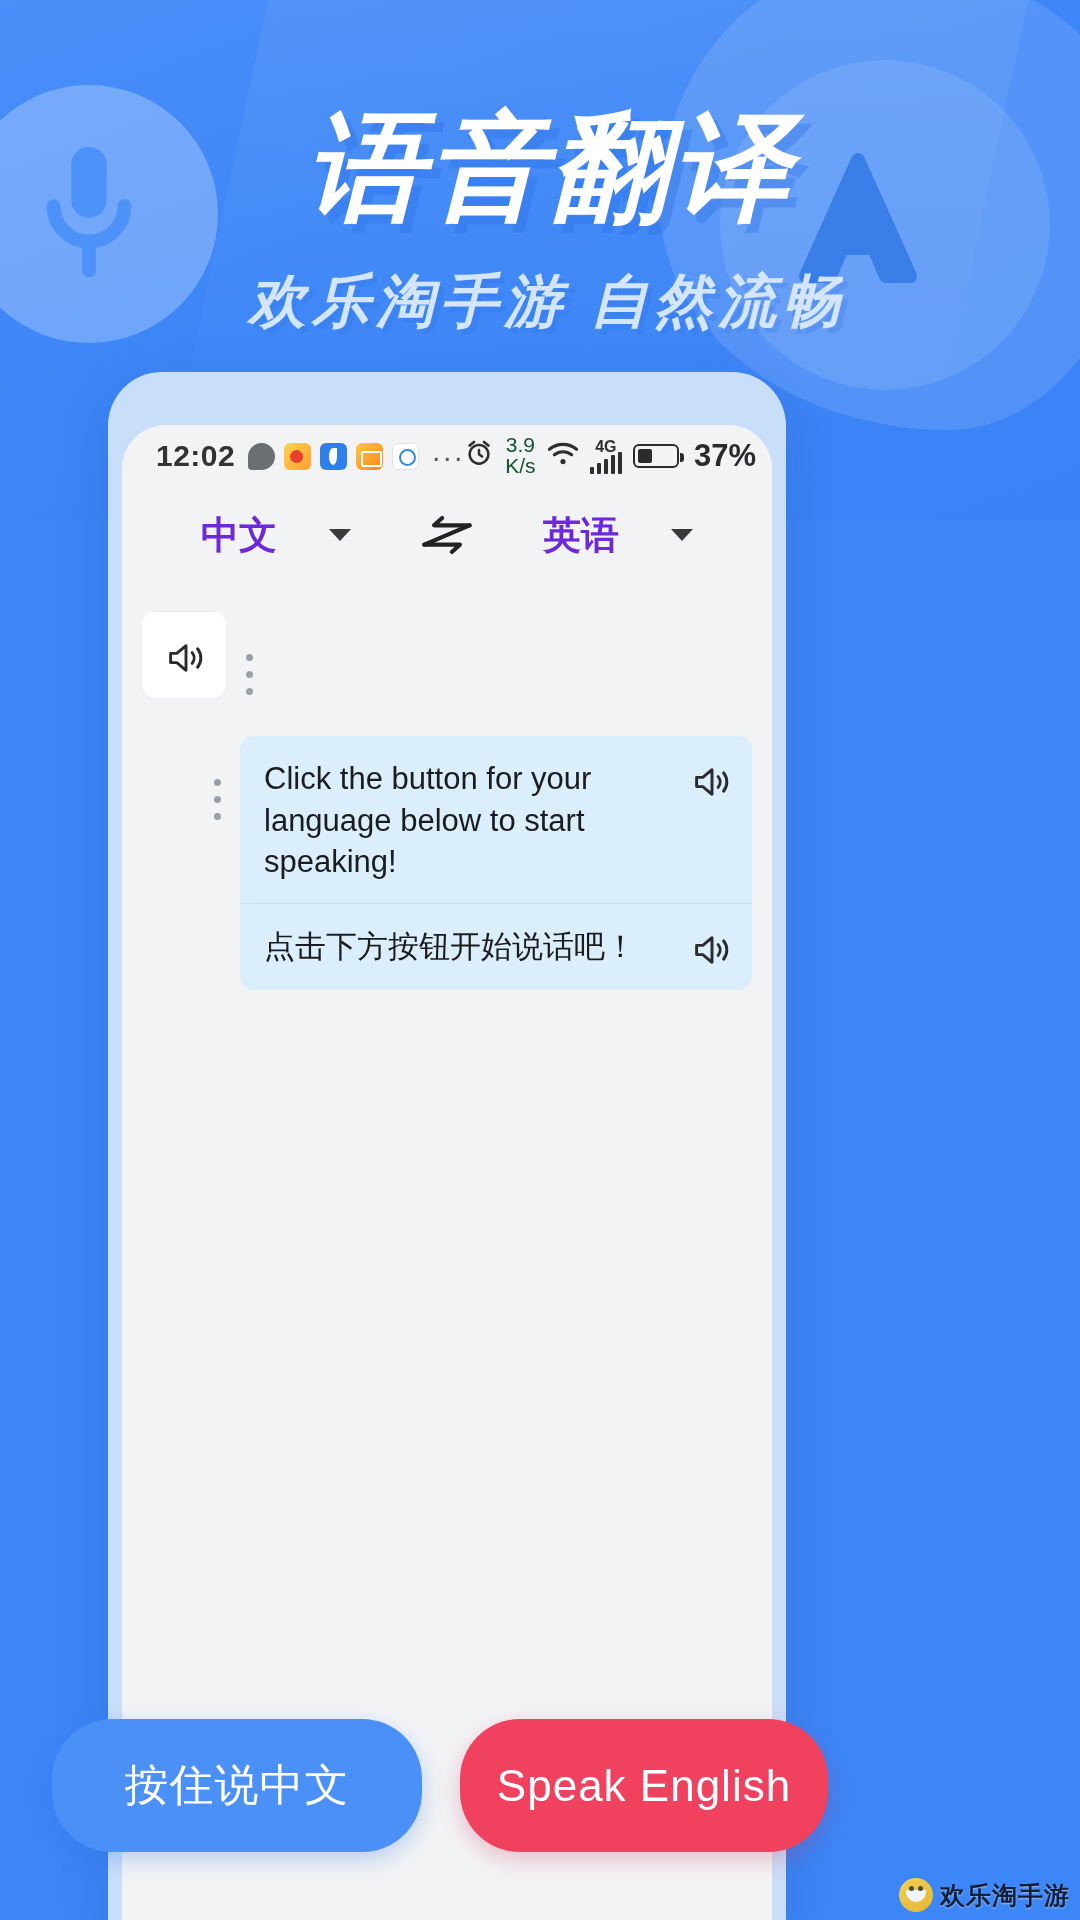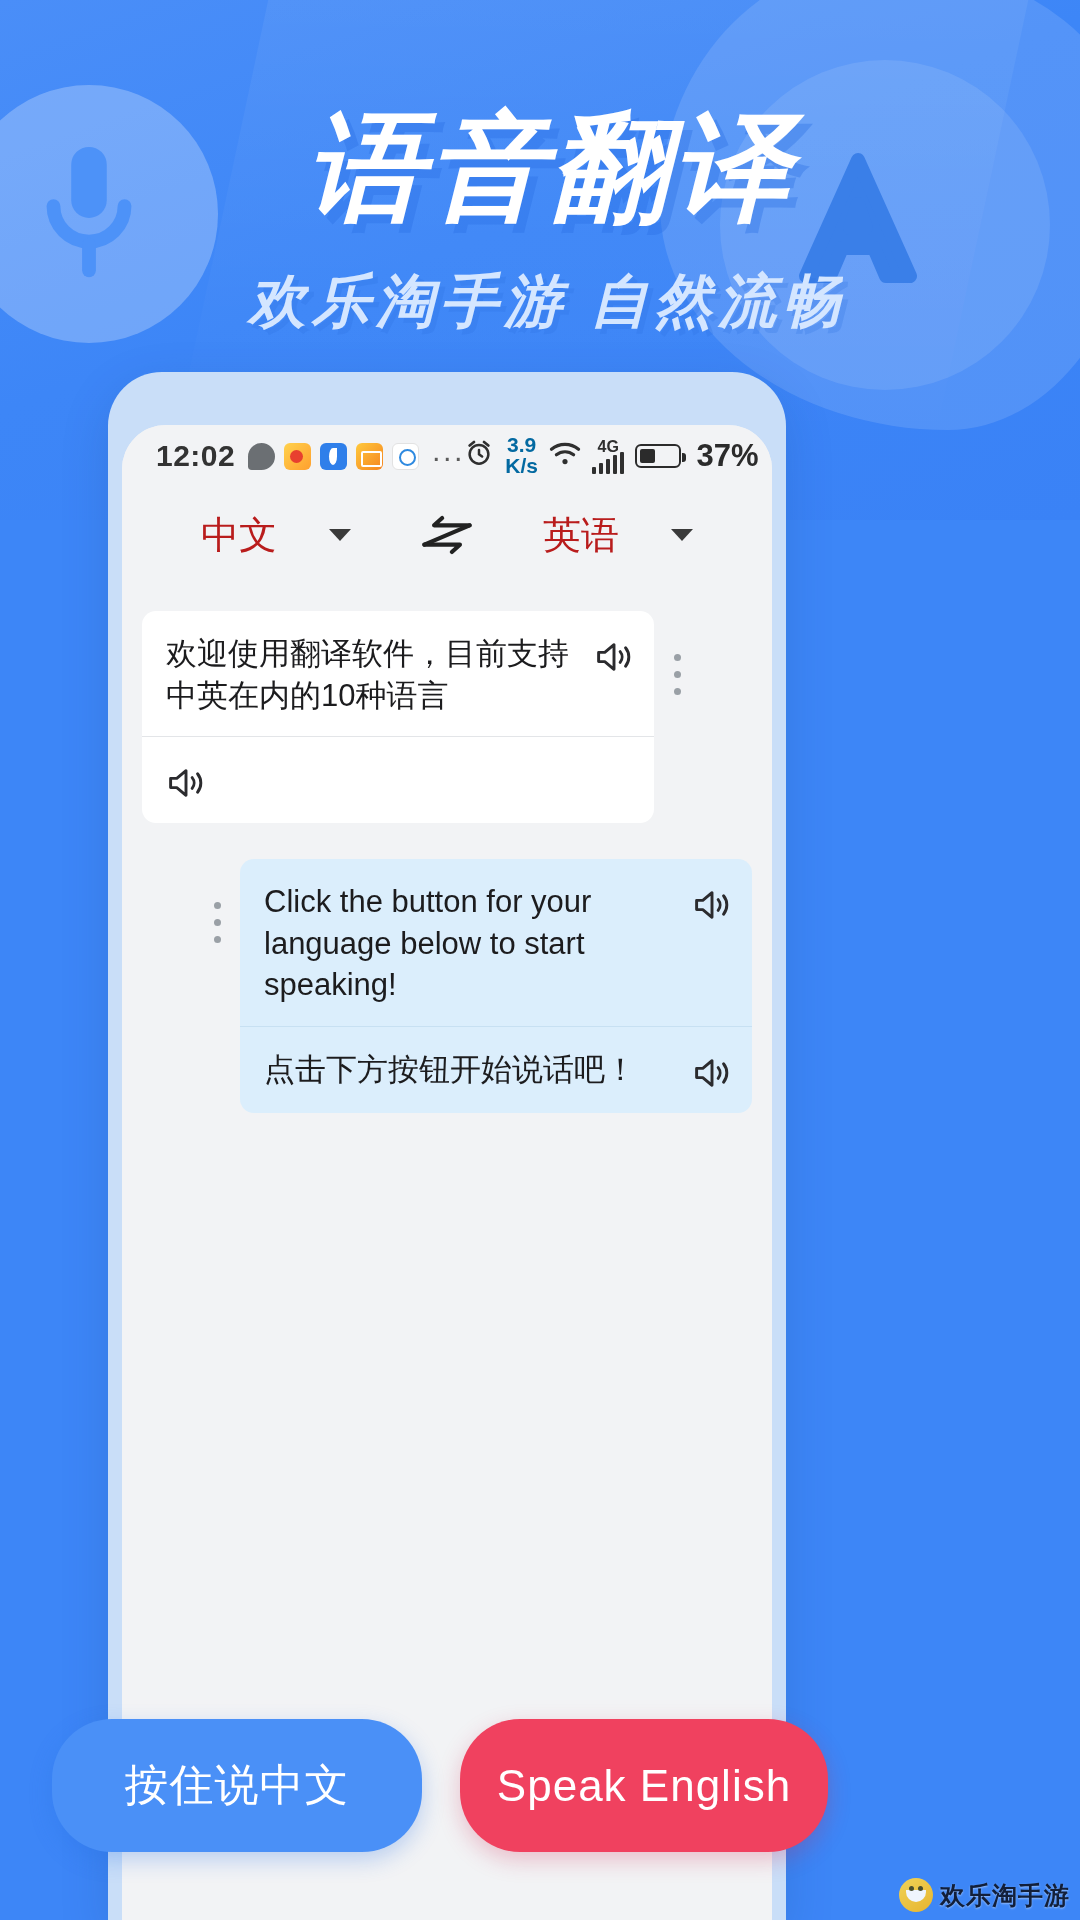--- a/index.html
+++ b/index.html
@@ -103,37 +103,37 @@
   .ic-weibo{ background:linear-gradient(135deg,#ffd24d,#ff9f2e); position:relative;}
   .ic-weibo::after{content:"";position:absolute;left:6px;top:7px;width:13px;height:13px;border-radius:50%;background:#e8402f;}
   .ic-blue{ background:#2f7fea; position:relative;}
   .ic-blue::after{content:"";position:absolute;left:9px;top:5px;width:8px;height:17px;background:#fff;border-radius:50% 0 50% 50%;}
   .ic-mail{ background:linear-gradient(135deg,#ffc93c,#f5831f); position:relative;}
   .ic-mail::after{content:"";position:absolute;left:5px;top:8px;width:17px;height:12px;border:2px solid #fff;border-radius:2px;}
   .ic-q{ background:#fff; border:1px solid #e2e2e2; position:relative;}
   .ic-q::after{content:"";position:absolute;left:6px;top:5px;width:13px;height:13px;border:2.5px solid #2f8ae0;border-radius:50%;}
   .sb-dots{ font-size:30px; color:#5a5a5a; letter-spacing:1px; margin-left:3px; line-height:.5;}
   .sb-right{ margin-left:auto; display:flex; align-items:center; gap:11px; }
-  .sb-kbs{ font-size:21px; line-height:.98; text-align:center; color:#0369a1; font-weight:700;}
+  .sb-kbs{ font-size:21px; line-height:.98; text-align:center; color:#14532d; font-weight:400;}
   .sb-pct{ font-size:31px; font-weight:600; color:#2b2b2b; margin-left:4px;}
   .bars{ display:flex; align-items:flex-end; gap:2.5px; height:22px;}
   .bars i{ width:4.5px; background:#2f2f2f; border-radius:1px; display:block;}
   .battery{ width:46px;height:24px;border:2.5px solid #2b2b2b;border-radius:6px;position:relative;padding:3px;}
   .battery::after{content:"";position:absolute;right:-7px;top:7px;width:4px;height:9px;background:#2b2b2b;border-radius:0 3px 3px 0;}
   .battery i{display:block;height:100%;width:40%;background:#2b2b2b;border-radius:2px;}
   .net4g{ font-size:16px; font-weight:700; color:#2f2f2f; line-height:1; margin-bottom:-3px;}
 
   
   .langbar{
     flex:none; height:96px;
     display:flex; align-items:center; justify-content:center;
     gap:0; background:#f2f3f5; padding:0 26px;
   }
   .lang-sel{ display:flex; align-items:center; gap:52px; cursor:pointer;}
-  .lang-sel .lab{ font-size:38px; color:#b91c1c; }
+  .lang-sel .lab{ font-size:38px; color:#6d28d9;font-weight:bold; }
   .caret{ width:0;height:0;border-left:11px solid transparent;border-right:11px solid transparent;border-top:12px solid #3a3a3a;}
   .swap{ width:86px; display:flex; justify-content:center; }
   .swap svg{ width:56px;height:42px;}
   .lang-left{ flex:1; justify-content:center; }
   .lang-right{ flex:1; justify-content:center; }
 
   
   .conv{ flex:1; background:#f2f3f5; padding:28px 20px 0 20px; overflow:hidden;}
   .row{ display:flex; align-items:flex-start; margin-bottom:36px; }
   .row.left{ justify-content:flex-start; }
@@ -276,30 +276,20 @@
       <div class="lang-sel lang-right">
         <span class="lab">英语</span>
         <span class="caret"></span>
       </div>
     </div>
 
     <div class="conv">
 
       <div class="row left">
         <div class="bubble white">
-          <div class="seg">
-            <div class="tx">欢迎使用翻译软件，目前支持中英在内的10种语言</div>
-            <span class="spk">
-              <svg viewBox="0 0 26 26" aria-hidden="true">
-                <path d="M3 10 H7 L13 5 V21 L7 16 H3 Z" fill="none" stroke="#2b2b2e" stroke-width="1.9" stroke-linejoin="round"></path>
-                <path d="M17 9.5 a5.5 5.5 0 0 1 0 7" fill="none" stroke="#2b2b2e" stroke-width="1.9" stroke-linecap="round"></path>
-                <path d="M20.5 7 a9.5 9.5 0 0 1 0 12" fill="none" stroke="#2b2b2e" stroke-width="1.9" stroke-linecap="round"></path>
-              </svg>
-            </span>
-          </div>
           <div class="seg sep">
             <span class="spk">
               <svg viewBox="0 0 26 26" aria-hidden="true">
                 <path d="M3 10 H7 L13 5 V21 L7 16 H3 Z" fill="none" stroke="#2b2b2e" stroke-width="1.9" stroke-linejoin="round"></path>
                 <path d="M17 9.5 a5.5 5.5 0 0 1 0 7" fill="none" stroke="#2b2b2e" stroke-width="1.9" stroke-linecap="round"></path>
                 <path d="M20.5 7 a9.5 9.5 0 0 1 0 12" fill="none" stroke="#2b2b2e" stroke-width="1.9" stroke-linecap="round"></path>
               </svg>
             </span>
           </div>
         </div>

